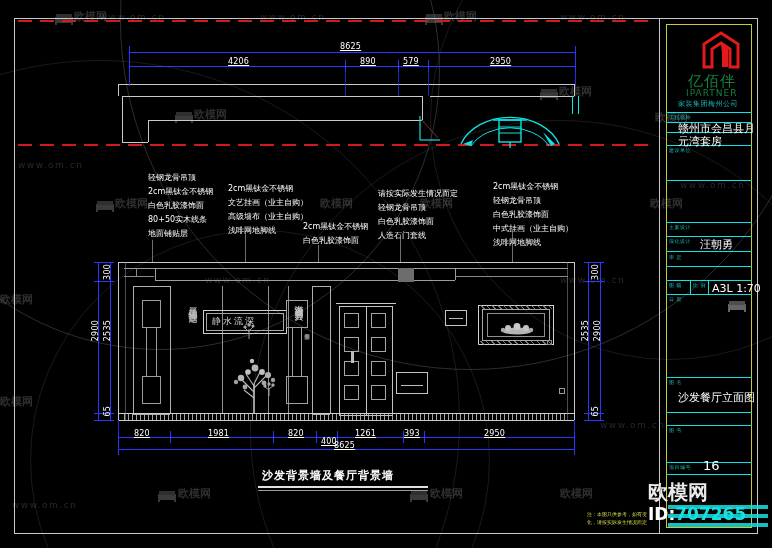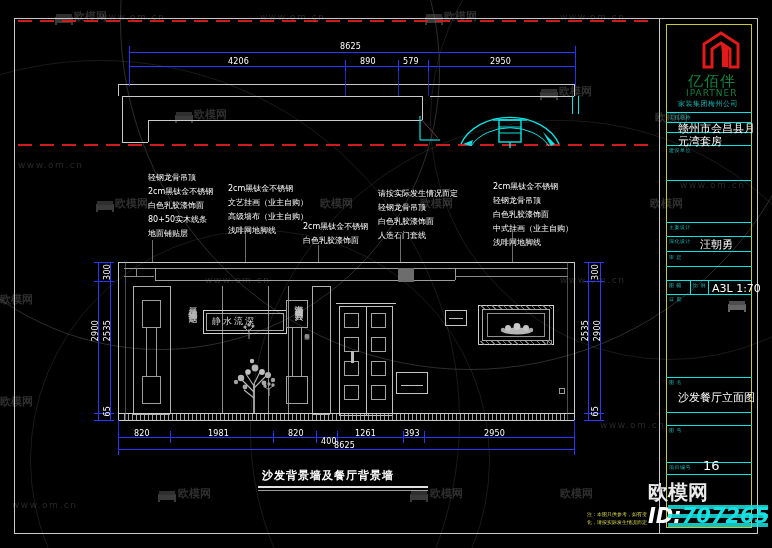--- a/index.html
+++ b/index.html
@@ -20,21 +20,21 @@
   .blue { background:#2b36ff; }
   .cyan { background:#0fe2e2; }
   .grey { background:#8a8a8a; }
 
   
   .sheet-border { border:1px solid #c9c9c9; position:absolute; }
   .title-border { border:1px solid #c9c93a; position:absolute; }
 
   
   .t { position:absolute; white-space:nowrap; line-height:1; }
-  .t-dim { color:#ffffff; font-size:8px; letter-spacing:.2px; }
+  .t-dim { color:#ffffff; font-size:8px; letter-spacing:.2px;text-decoration:underline; }
   .t-dim-v { color:#ffffff; font-size:8px; writing-mode:vertical-rl;
              transform:rotate(180deg); letter-spacing:.2px; }
   .t-note { color:#ffffff; font-size:8px; letter-spacing:0; }
   .t-title { color:#ffffff; font-size:11px; font-weight:bold; letter-spacing:1px; }
   .t-tb-lbl { color:#19b7b7; font-size:5px; letter-spacing:.5px; }
   .t-tb-val { color:#ffffff; font-size:11px; }
   .t-tb-val-lg { color:#ffffff; font-size:11px; }
   .t-tb-num { color:#ffffff; font-size:13px; }
   .t-note-y { color:#d8d84a; font-size:5px; line-height:1.5; }
 
@@ -43,22 +43,22 @@
   .logo-txt { position:absolute; color:#15803d; font-weight:normal; }
 
   
   .wm { position:absolute; opacity:.30; color:#9a9a9a;
         font-size:11px; font-weight:bold; white-space:nowrap;
         pointer-events:none; }
   .wm-url { position:absolute; opacity:.28; color:#8d8d8d;
             font-size:9px; letter-spacing:1.5px; white-space:nowrap; }
   .wm-big { position:absolute; color:#eaeaea; font-size:20px;
             font-weight:bold; white-space:nowrap; }
-  .wm-id  { position:absolute; color:#ffffff; font-size:21px;
-            font-weight:bold; white-space:nowrap;font-style:italic; }
+  .wm-id  { position:absolute; color:#ffffff; font-size:17px;
+            font-weight:bold; white-space:nowrap; }
   .wm-id span { color:#19e0e0; }
   .wm-sofa { position:absolute; opacity:.38; }
 
   
   .arc { position:absolute; border:1px solid rgba(150,150,150,.30);
          border-radius:50%; }
   .arc2 { position:absolute; border:1px solid rgba(120,120,120,.22);
           border-radius:50%; }
 
   

